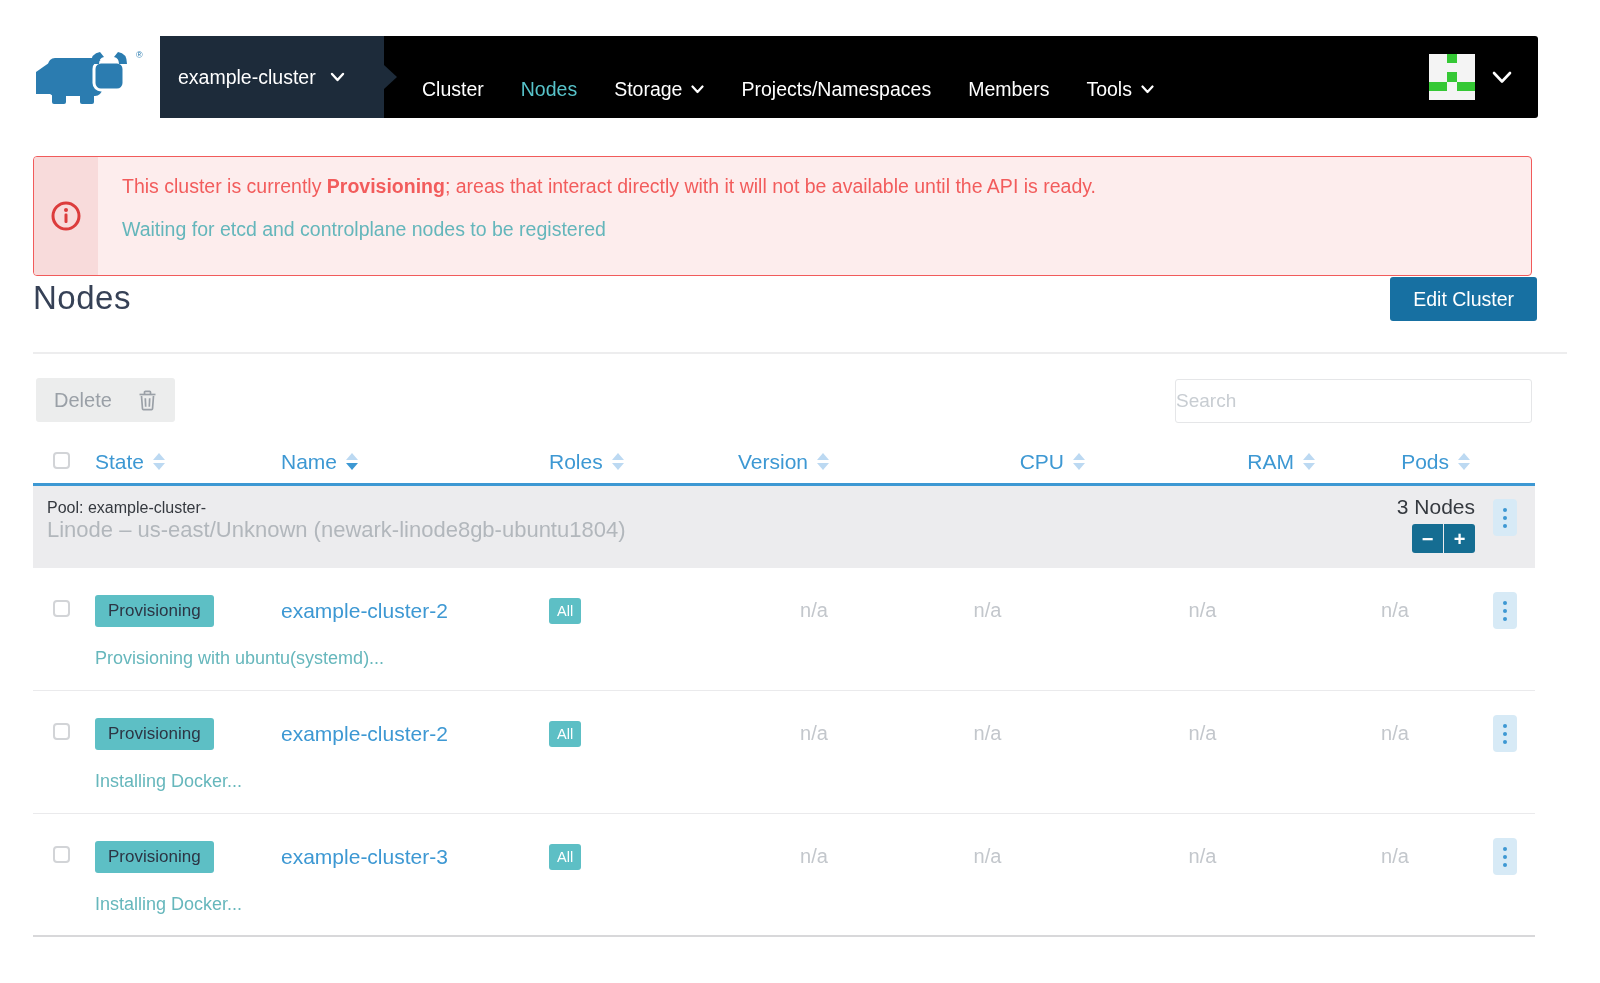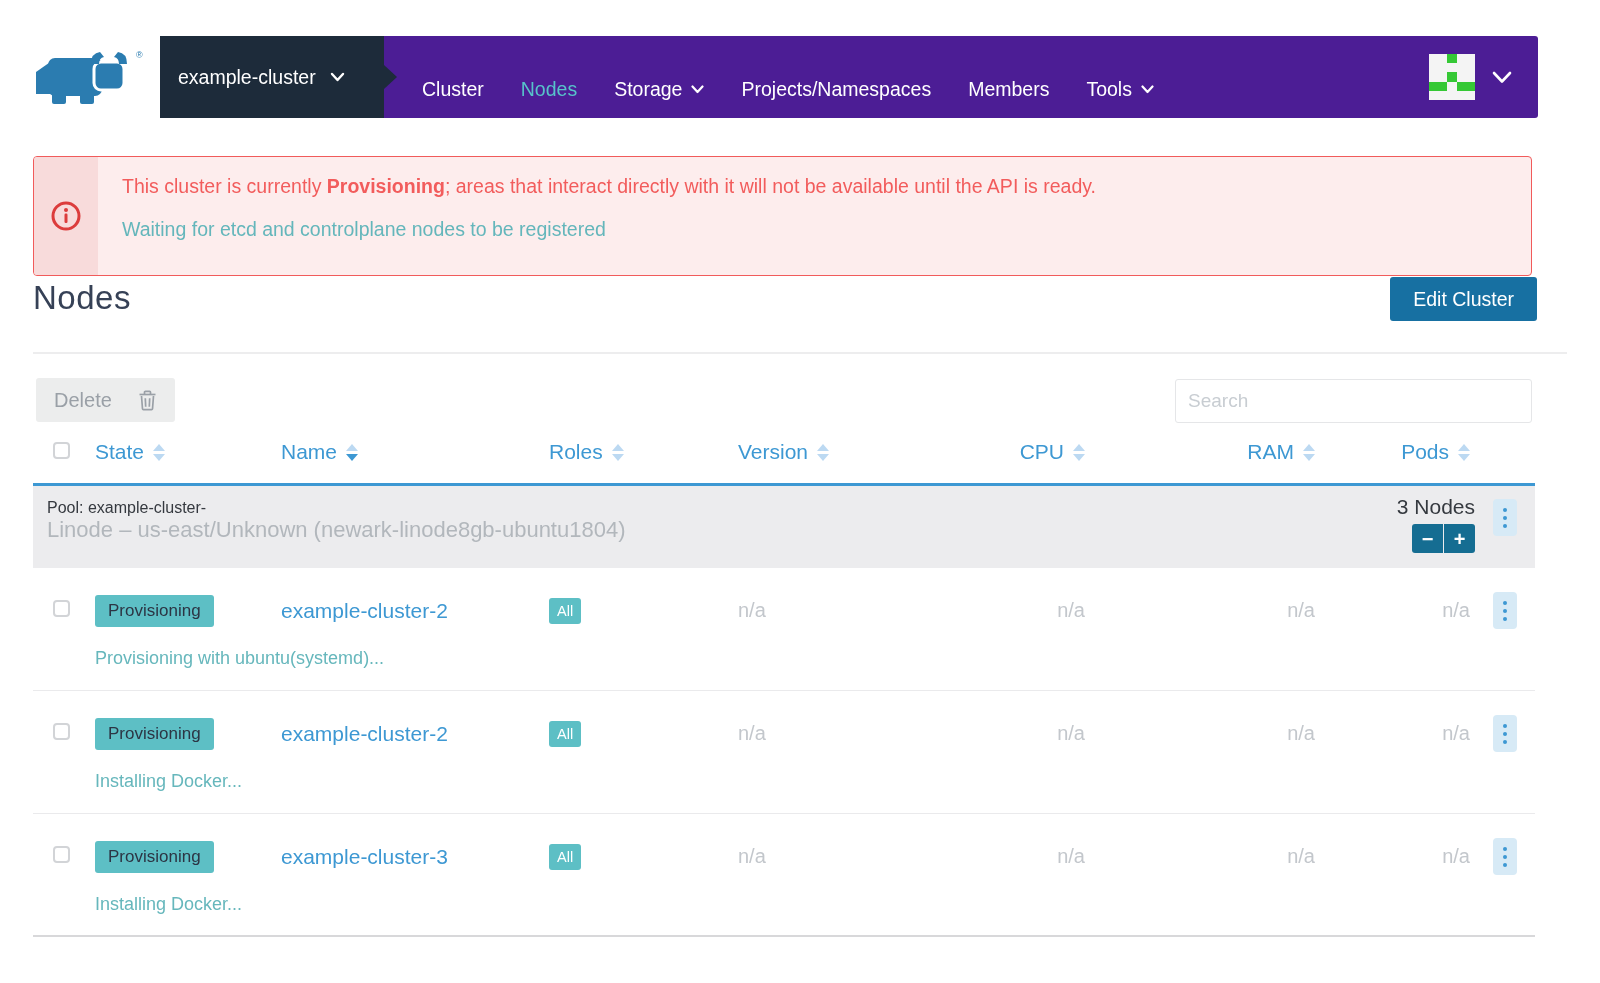--- a/index.html
+++ b/index.html
@@ -3,21 +3,21 @@
 <meta charset="utf-8">
 <style>
   * { margin:0; padding:0; box-sizing:border-box; }
   html,body { width:1600px; height:983px; background:#fff; overflow:hidden;
               font-family:"Liberation Sans", sans-serif; }
 
   
   .topbar { position:relative; height:118px; }
   .logo { position:absolute; left:28px; top:48px; width:120px; height:64px; }
   .navbar { position:absolute; left:160px; top:36px; width:1378px; height:82px;
-            background:#4c1d95; border-radius:3px; display:flex; align-items:center; color:#fff; }
+            background:#000000; border-radius:3px; display:flex; align-items:center; color:#fff; }
   .cluster-picker { position:relative; height:100%; background:#1d2b3a; display:flex;
             align-items:center; gap:14px; padding:0 20px 0 18px; min-width:224px; cursor:pointer; }
   .cluster-picker::after { content:""; position:absolute; right:-13px; top:50%;
             transform:translateY(-50%); border-left:13px solid #1d2b3a;
             border-top:12px solid transparent; border-bottom:12px solid transparent; }
   .cluster-picker span { font-size:19.5px; }
   .nav-items { display:flex; align-items:center; gap:37px; margin-left:38px; font-size:19.5px; }
   .nav-item { display:flex; align-items:center; gap:9px; cursor:pointer; white-space:nowrap;margin-top:24px; }
   .nav-item.active { color:#57c3ca; }
   .nav-right { margin-left:auto; display:flex; align-items:center; gap:17px; margin-right:26px; cursor:pointer; }
@@ -43,27 +43,27 @@
   .edit-btn { position:absolute; right:63px; top:277px; height:44px; padding:0 23px;
             background:#1770a2; color:#fff; border:none; border-radius:3px;
             font-size:19.5px; font-family:inherit; cursor:pointer; }
   .hdr-divider { position:absolute; left:33px; right:33px; top:352px; height:2px; background:#ededee; }
 
   
   .delete-btn { position:absolute; left:36px; top:378px; height:44px; padding:0 18px;
             background:#eceded; color:#9aa0a7; border:none; border-radius:3px;
             font-size:20px; font-family:inherit; display:flex; align-items:center; gap:26px; cursor:default; }
   .search-input { position:absolute; right:68px; top:379px; width:357px; height:44px;
-            border:1px solid #e5e6e8; border-radius:3px; font-size:19px; padding:0 12px;
+            border:1px solid #e5e6e8; border-radius:3px; font-size:19px; padding:0 0;
             color:#5a6066; font-family:inherit; outline:none; }
   .search-input::placeholder { color:#c8cdd2; }
 
   
   .table { position:absolute; left:33px; top:440px; width:1502px; }
-  .thead { display:flex; align-items:flex-start; height:46px; border-bottom:3px solid #3d98d3;
+  .thead { display:flex; align-items:center; height:46px; border-bottom:3px solid #3d98d3;
             color:#3d98d3; font-size:21px; }
   .cell { flex:0 0 auto; }
   .cc   { width:62px;  padding-left:20px; }
   .cs   { width:186px; }
   .cn   { width:268px; }
   .cr   { width:189px; }
   .cv   { width:152px; }
   .ccpu { width:200px; text-align:right; padding-right:5px; }
   .cram { width:230px; text-align:right; padding-right:5px; }
   .cpods{ width:155px; text-align:right; padding-right:5px; }
@@ -97,21 +97,21 @@
   
   .row { position:relative; height:123px; border-bottom:1px solid #eaeaec; }
   .row:last-child { border-bottom:2px solid #d8d8da; }
   .row-main { display:flex; align-items:center; padding-top:24px; }
   .row-main .cact { padding-top:0; }
   .badge-state { display:inline-block; background:#5dbfc5; color:#2c3544; font-size:17px;
               padding:6px 13px; border-radius:3px; }
   .name-link { color:#3d98d3; font-size:21px; text-decoration:none; cursor:pointer; }
   .badge-role { display:inline-block; background:#5dbfc5; color:#fff; font-size:14.5px;
               padding:5px 8px; border-radius:3px; }
-  .na { color:#c3c7cc; font-size:20px; }
+  .na { color:#c3c7cc; font-size:20px;text-align:center; }
   .row-status { position:absolute; left:62px; top:80px; color:#66b7bc; font-size:18px; }
 
   input[type=checkbox] { appearance:none; -webkit-appearance:none; width:17px; height:17px;
               border:2px solid #d2d4d7; border-radius:4px; background:#fff; cursor:pointer; }
 </style>
 </head>
 <body>
 
 <div class="topbar">
   <svg class="logo" viewBox="0 0 120 64">

